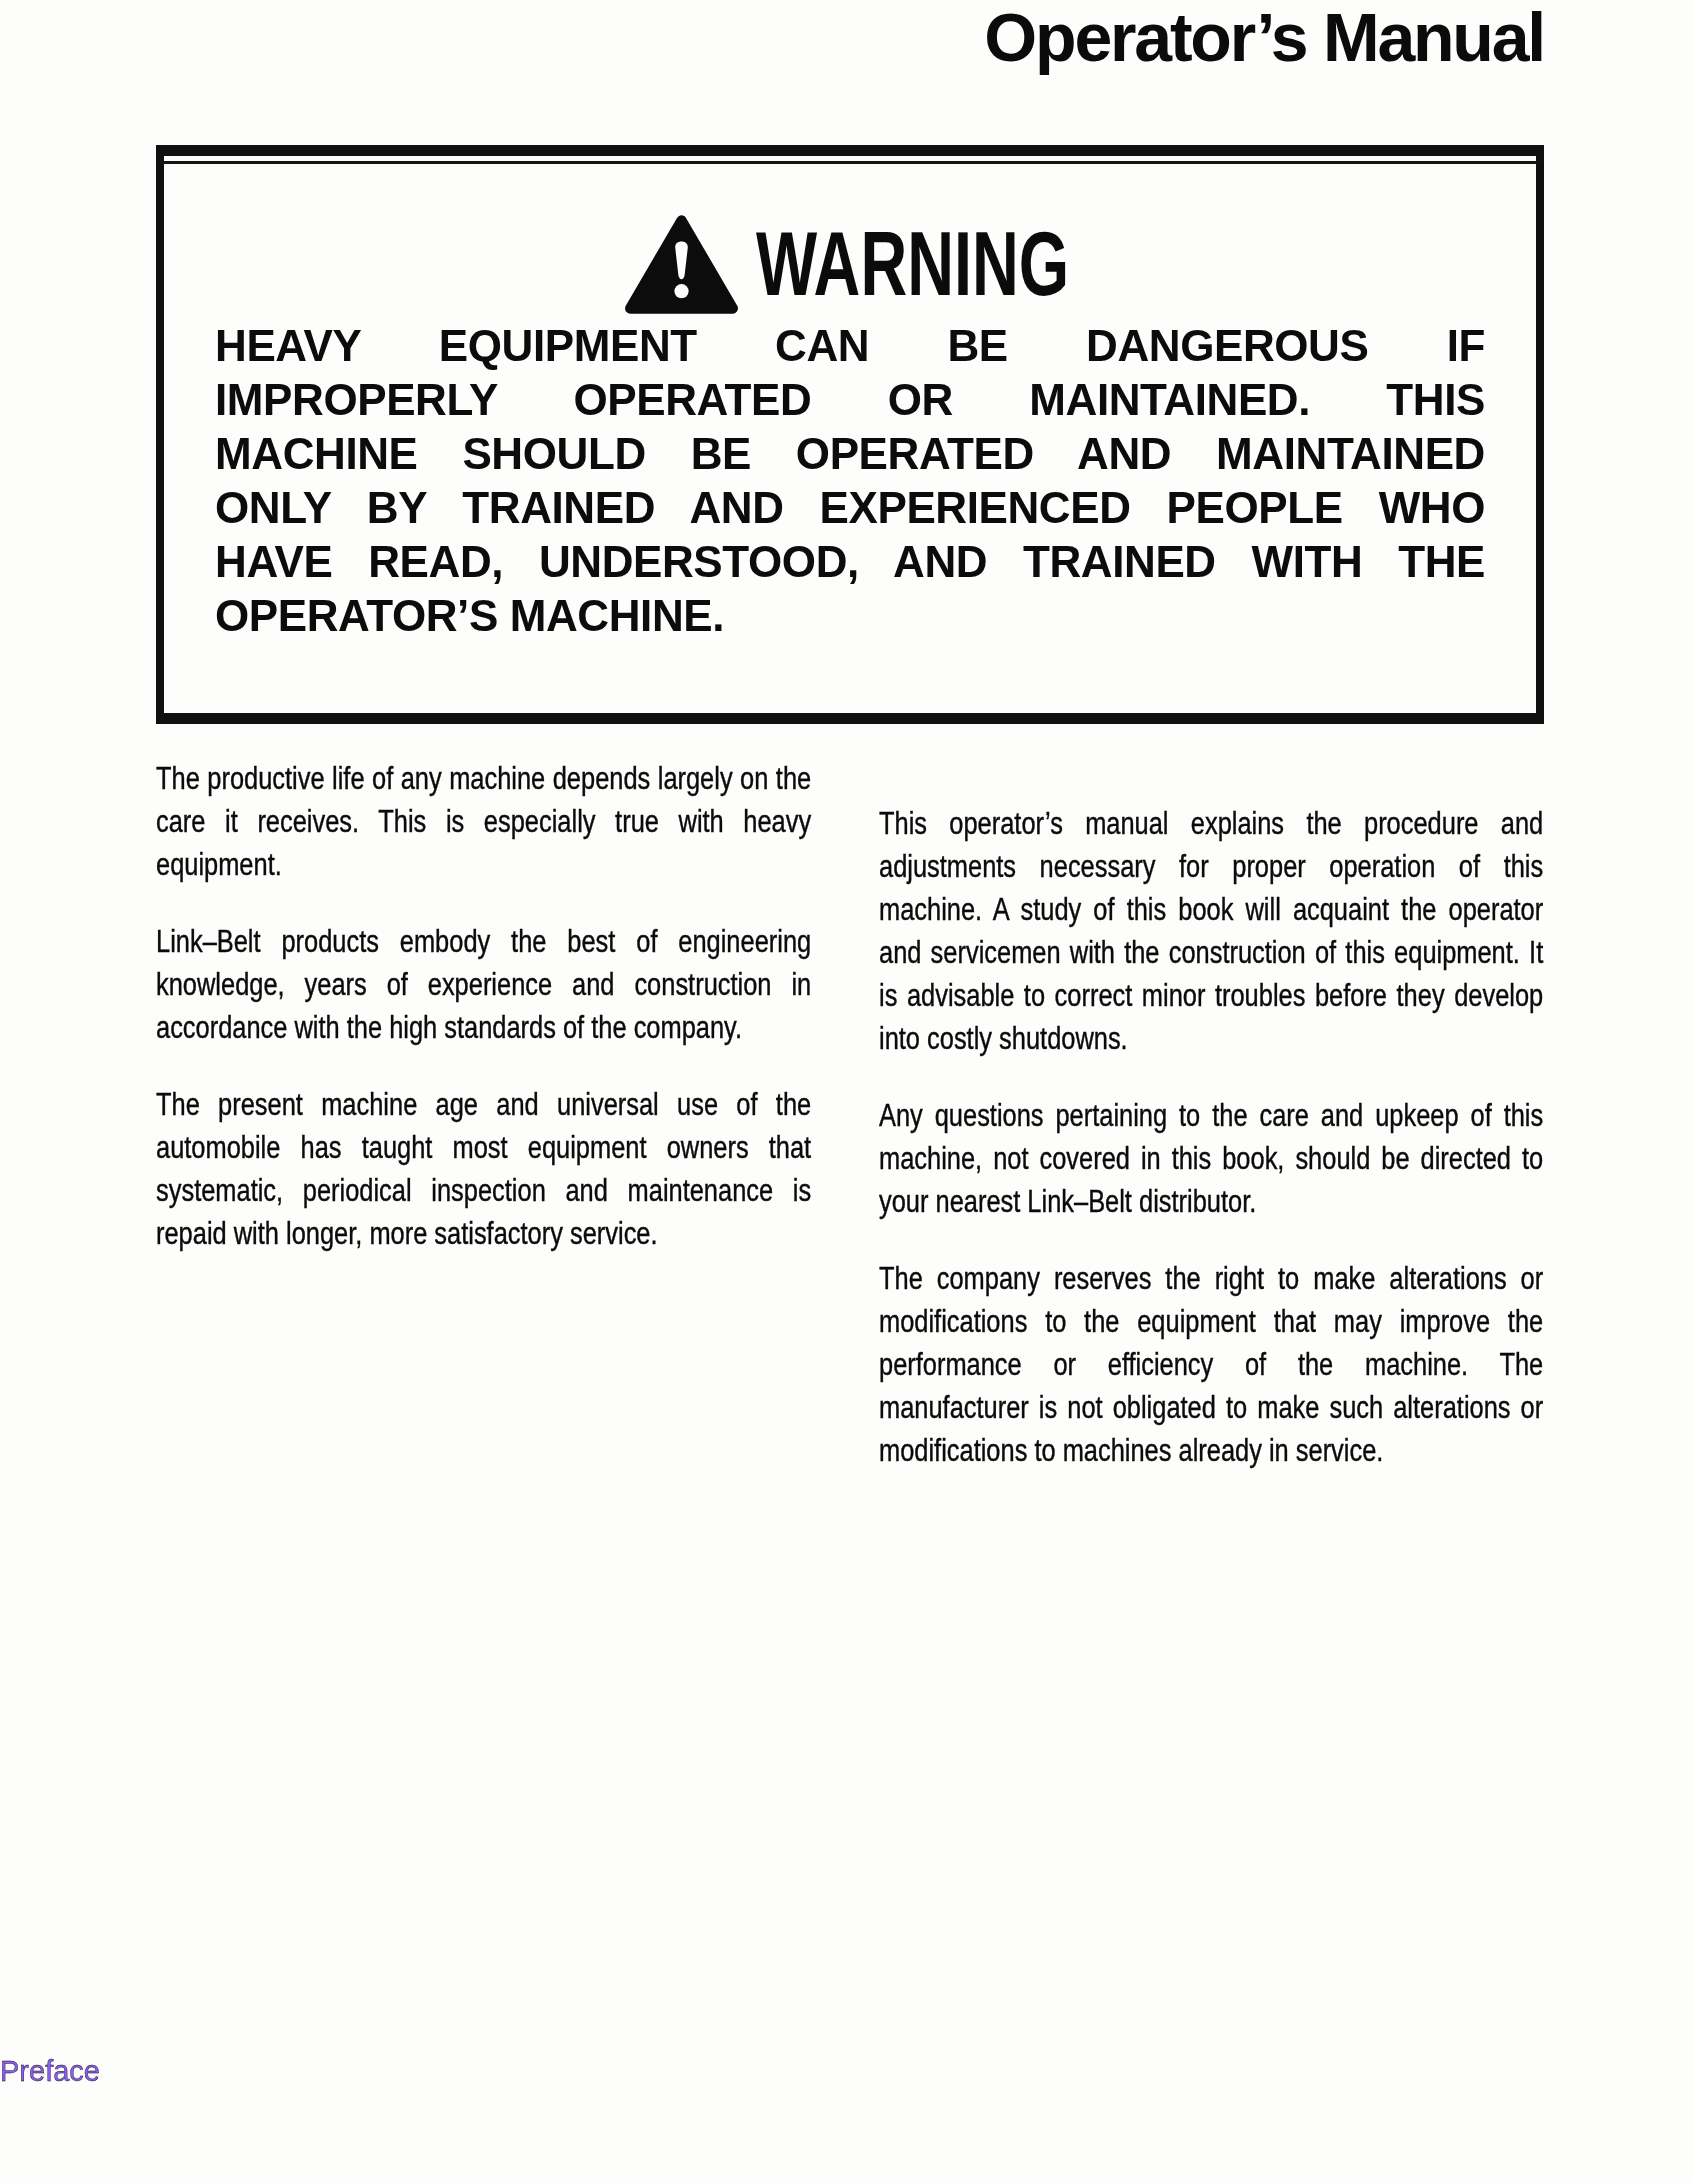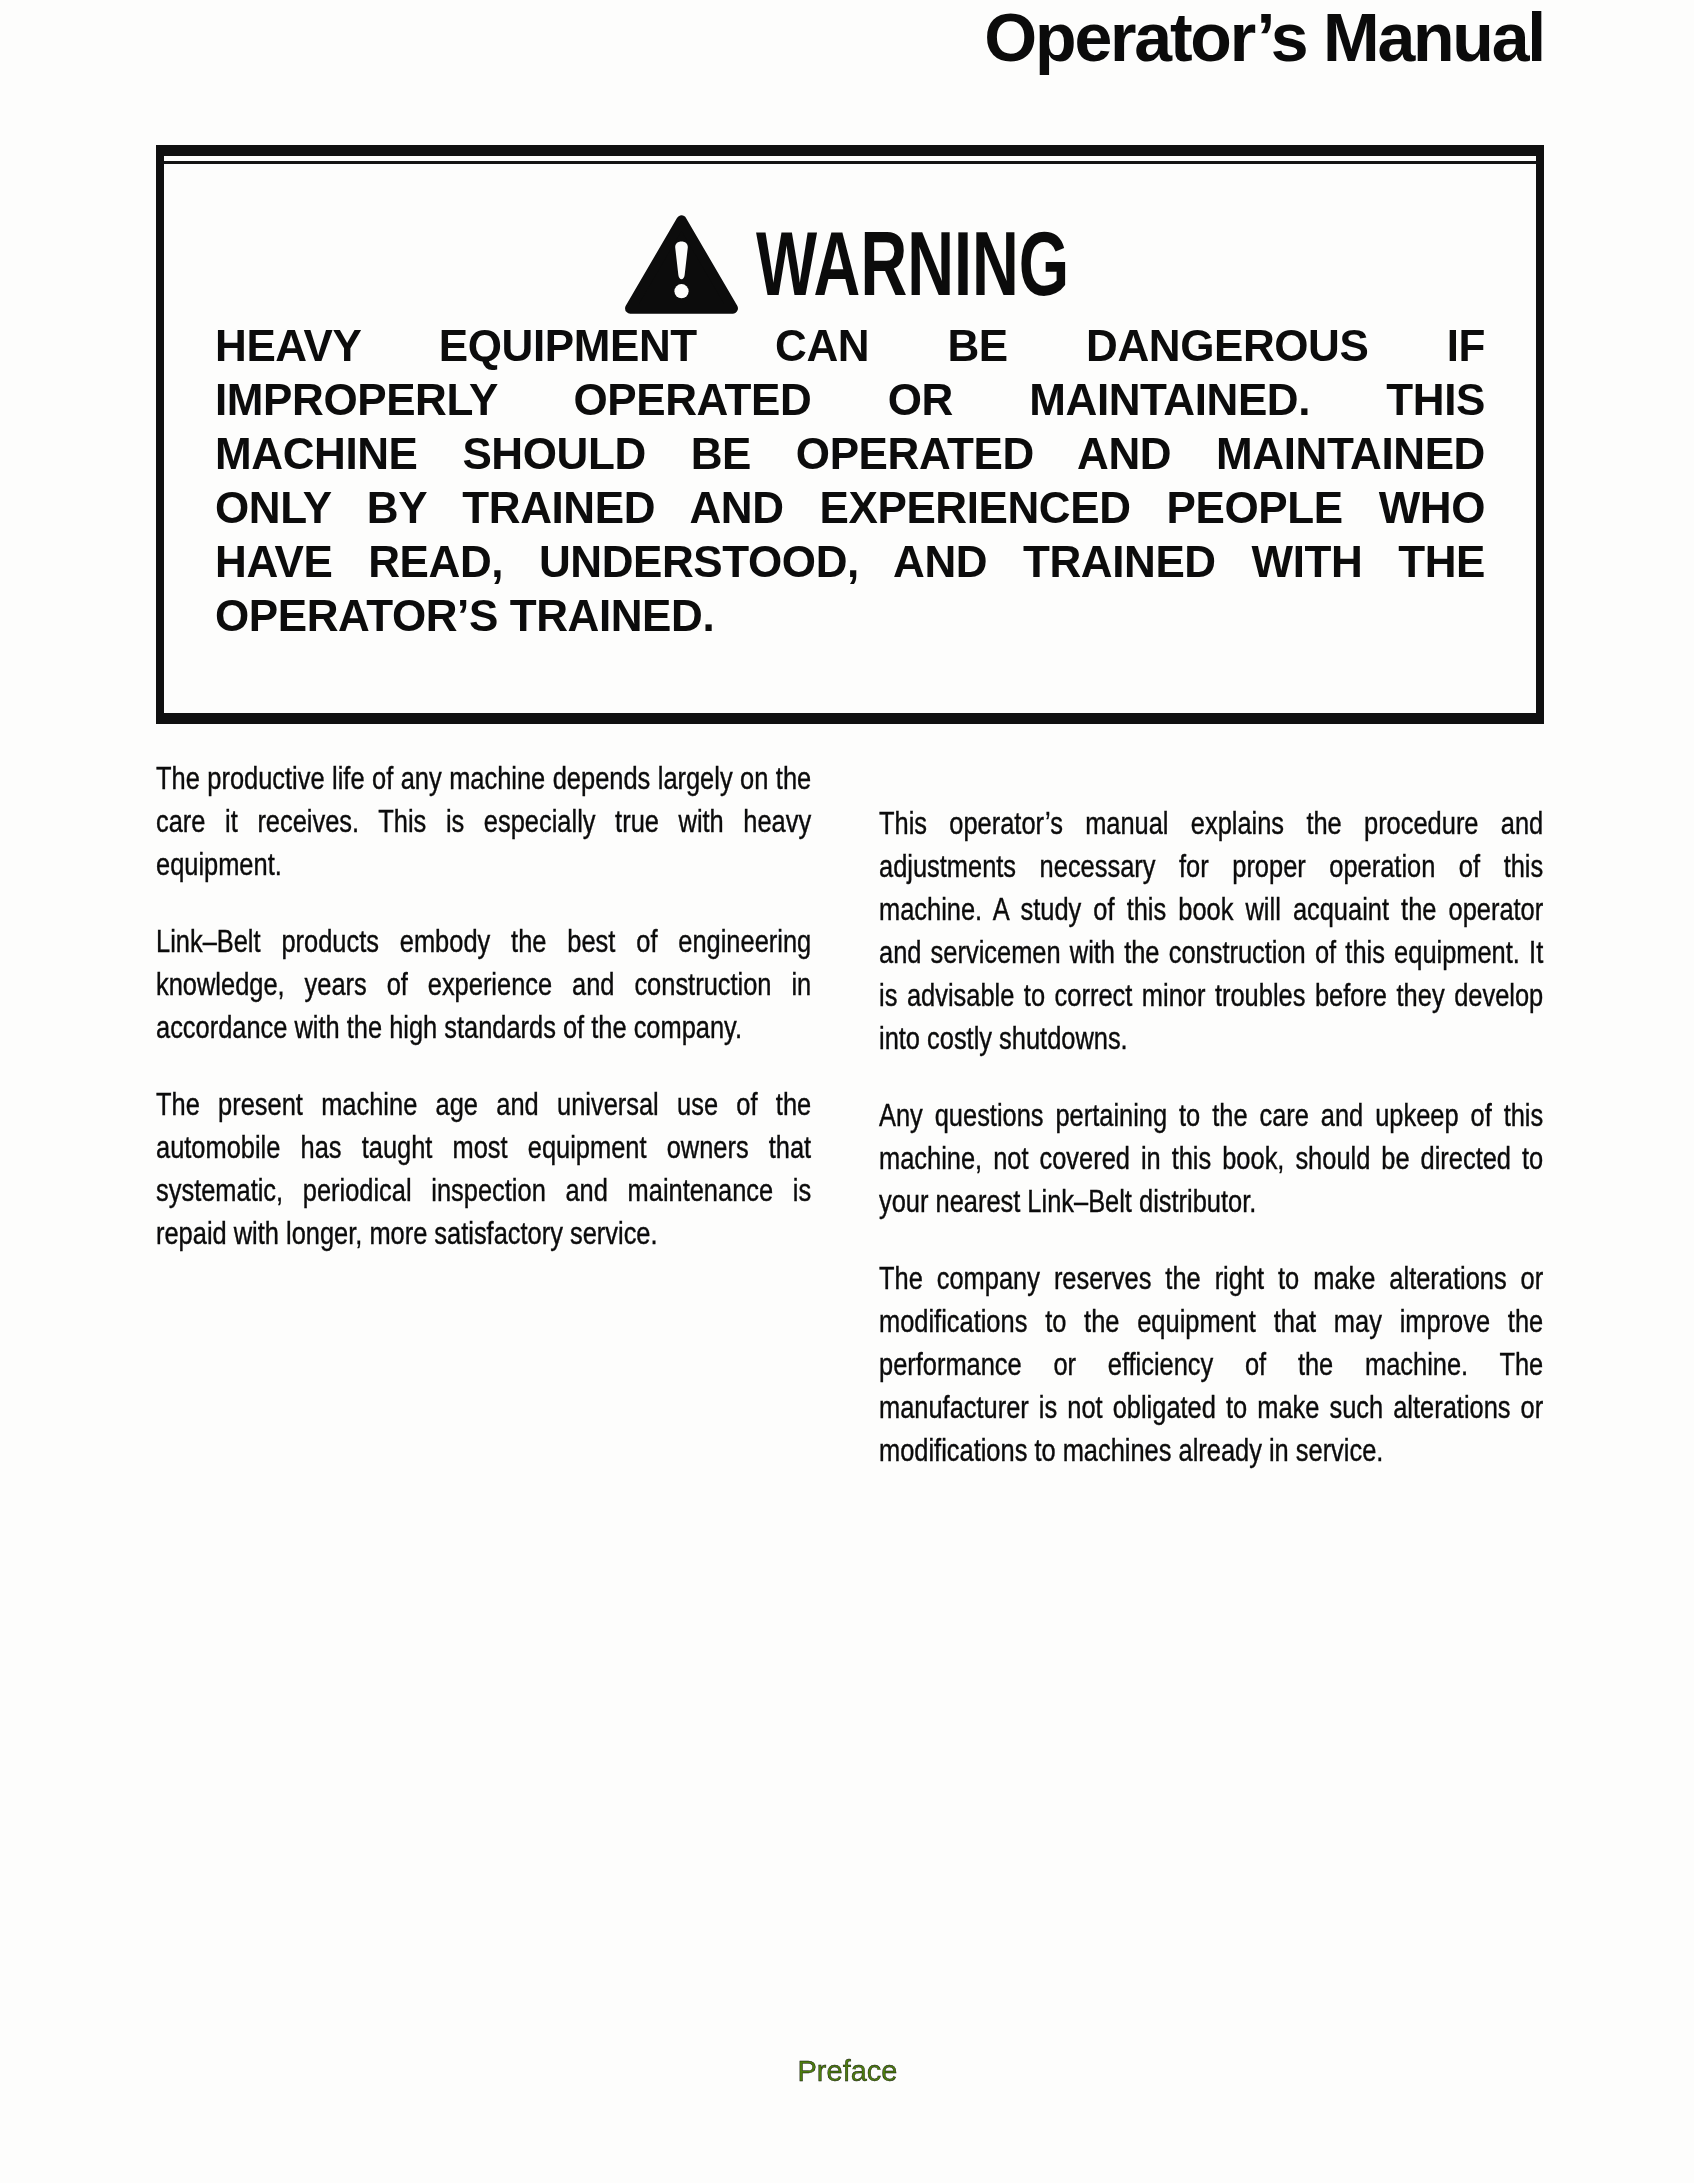--- a/index.html
+++ b/index.html
@@ -109,23 +109,23 @@
     line-height: 43px;
     text-align: justify;
     color: #0b0b0b;
     -webkit-text-stroke: 0.4px #0b0b0b;
   }
   
   .footer {
     position: absolute;
     top: 2055px;
     left: 0; right: 0;
-    text-align: center;
+    text-align: left;
     font-size: 29px;
-    color: #4d7c0f;
+    color: #8b5cf6;
     -webkit-text-stroke: 0.4px #0b0b0b;
   }
 </style>
 </head>
 <body>
 
 <div class="page">
   <div class="content">
 
     <h1 class="title">Operator’s Manual</h1>
@@ -138,21 +138,21 @@
           <circle cx="55" cy="73.5" r="6.8" fill="#fdfdfc"></circle>
         </svg>
         <span class="warning-word">WARNING</span>
       </div>
       <div class="warning-body">
         <div class="warn-line">HEAVY EQUIPMENT CAN BE DANGEROUS IF</div>
         <div class="warn-line">IMPROPERLY OPERATED OR MAINTAINED. THIS</div>
         <div class="warn-line">MACHINE SHOULD BE OPERATED AND MAINTAINED</div>
         <div class="warn-line">ONLY BY TRAINED AND EXPERIENCED PEOPLE WHO</div>
         <div class="warn-line">HAVE READ, UNDERSTOOD, AND TRAINED WITH THE</div>
-        <div class="warn-line">OPERATOR’S TRAINED.</div>
+        <div class="warn-line">OPERATOR’S MACHINE.</div>
       </div>
     </section>
 
     <section class="columns">
       <div class="col left">
         <div class="col-inner">
           <p>The productive life of any machine depends largely on the care it receives. This is especially true with heavy equipment.</p>
           <p>Link–Belt products embody the best of engineering knowledge, years of experience and construction in accordance with the high standards of the company.</p>
           <p>The present machine age and universal use of the automobile has taught most equipment owners that systematic, periodical inspection and maintenance is repaid with longer, more satisfactory service.</p>
         </div>

